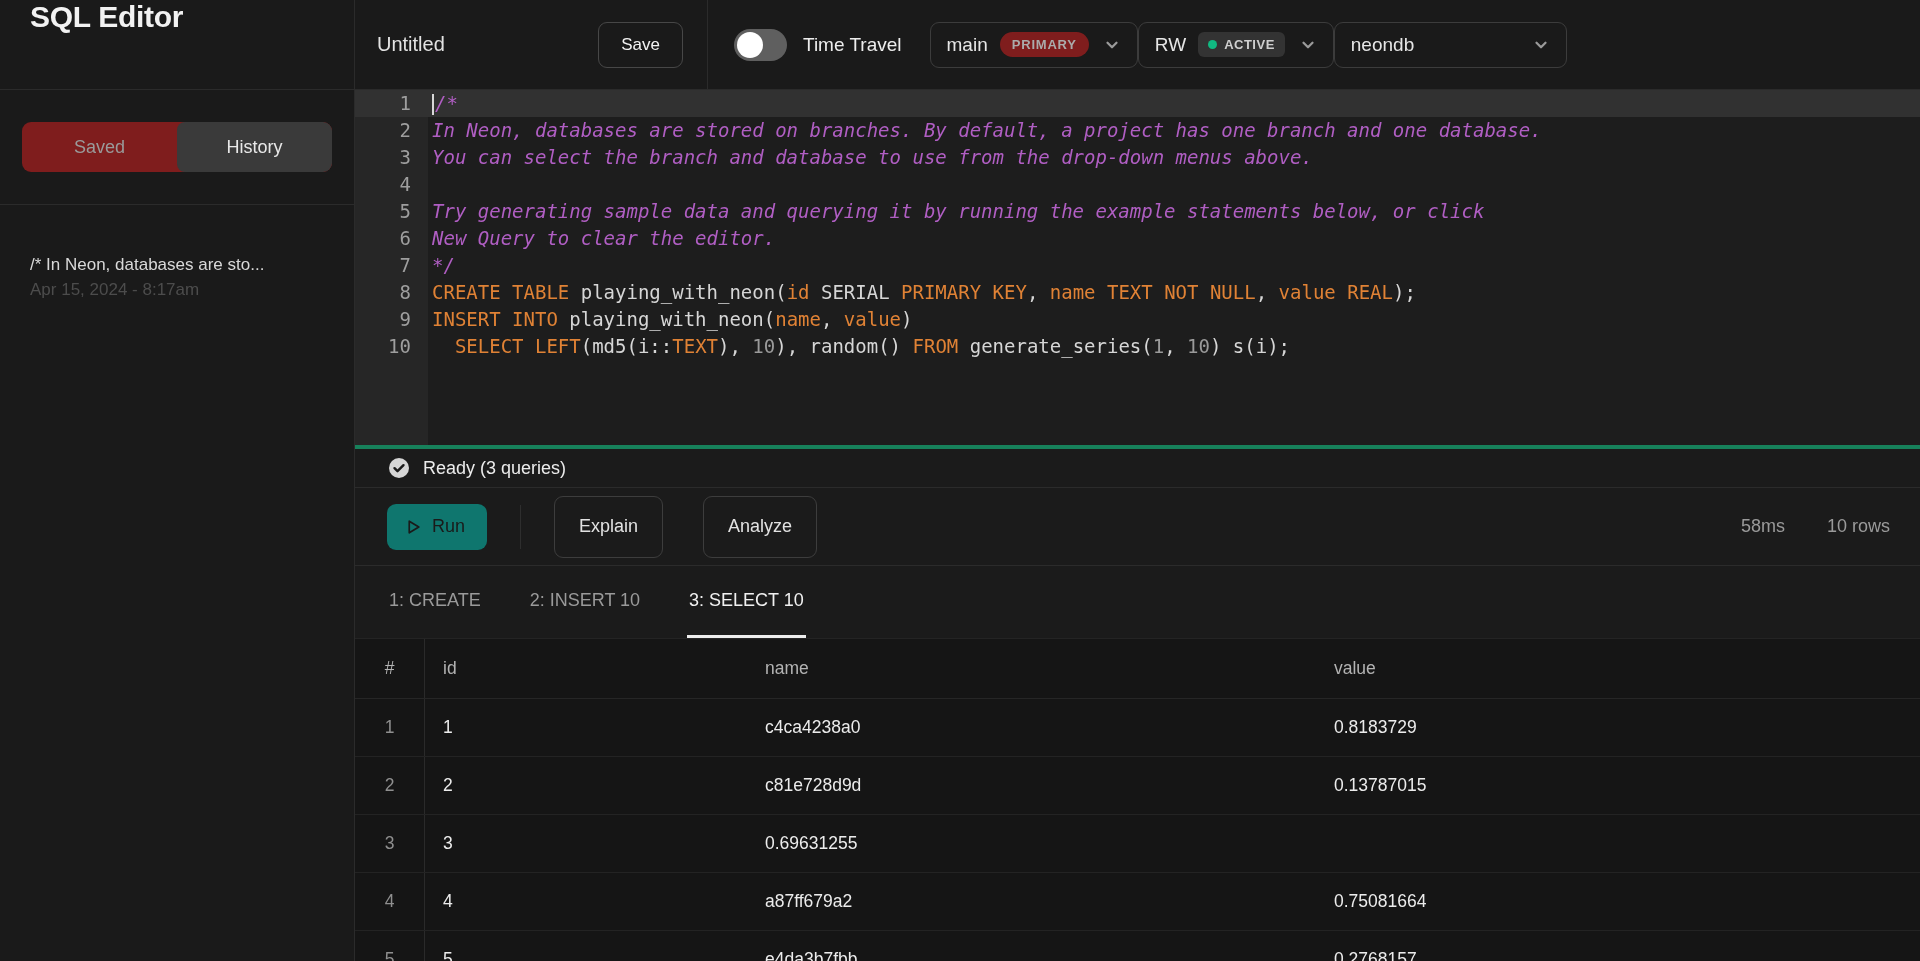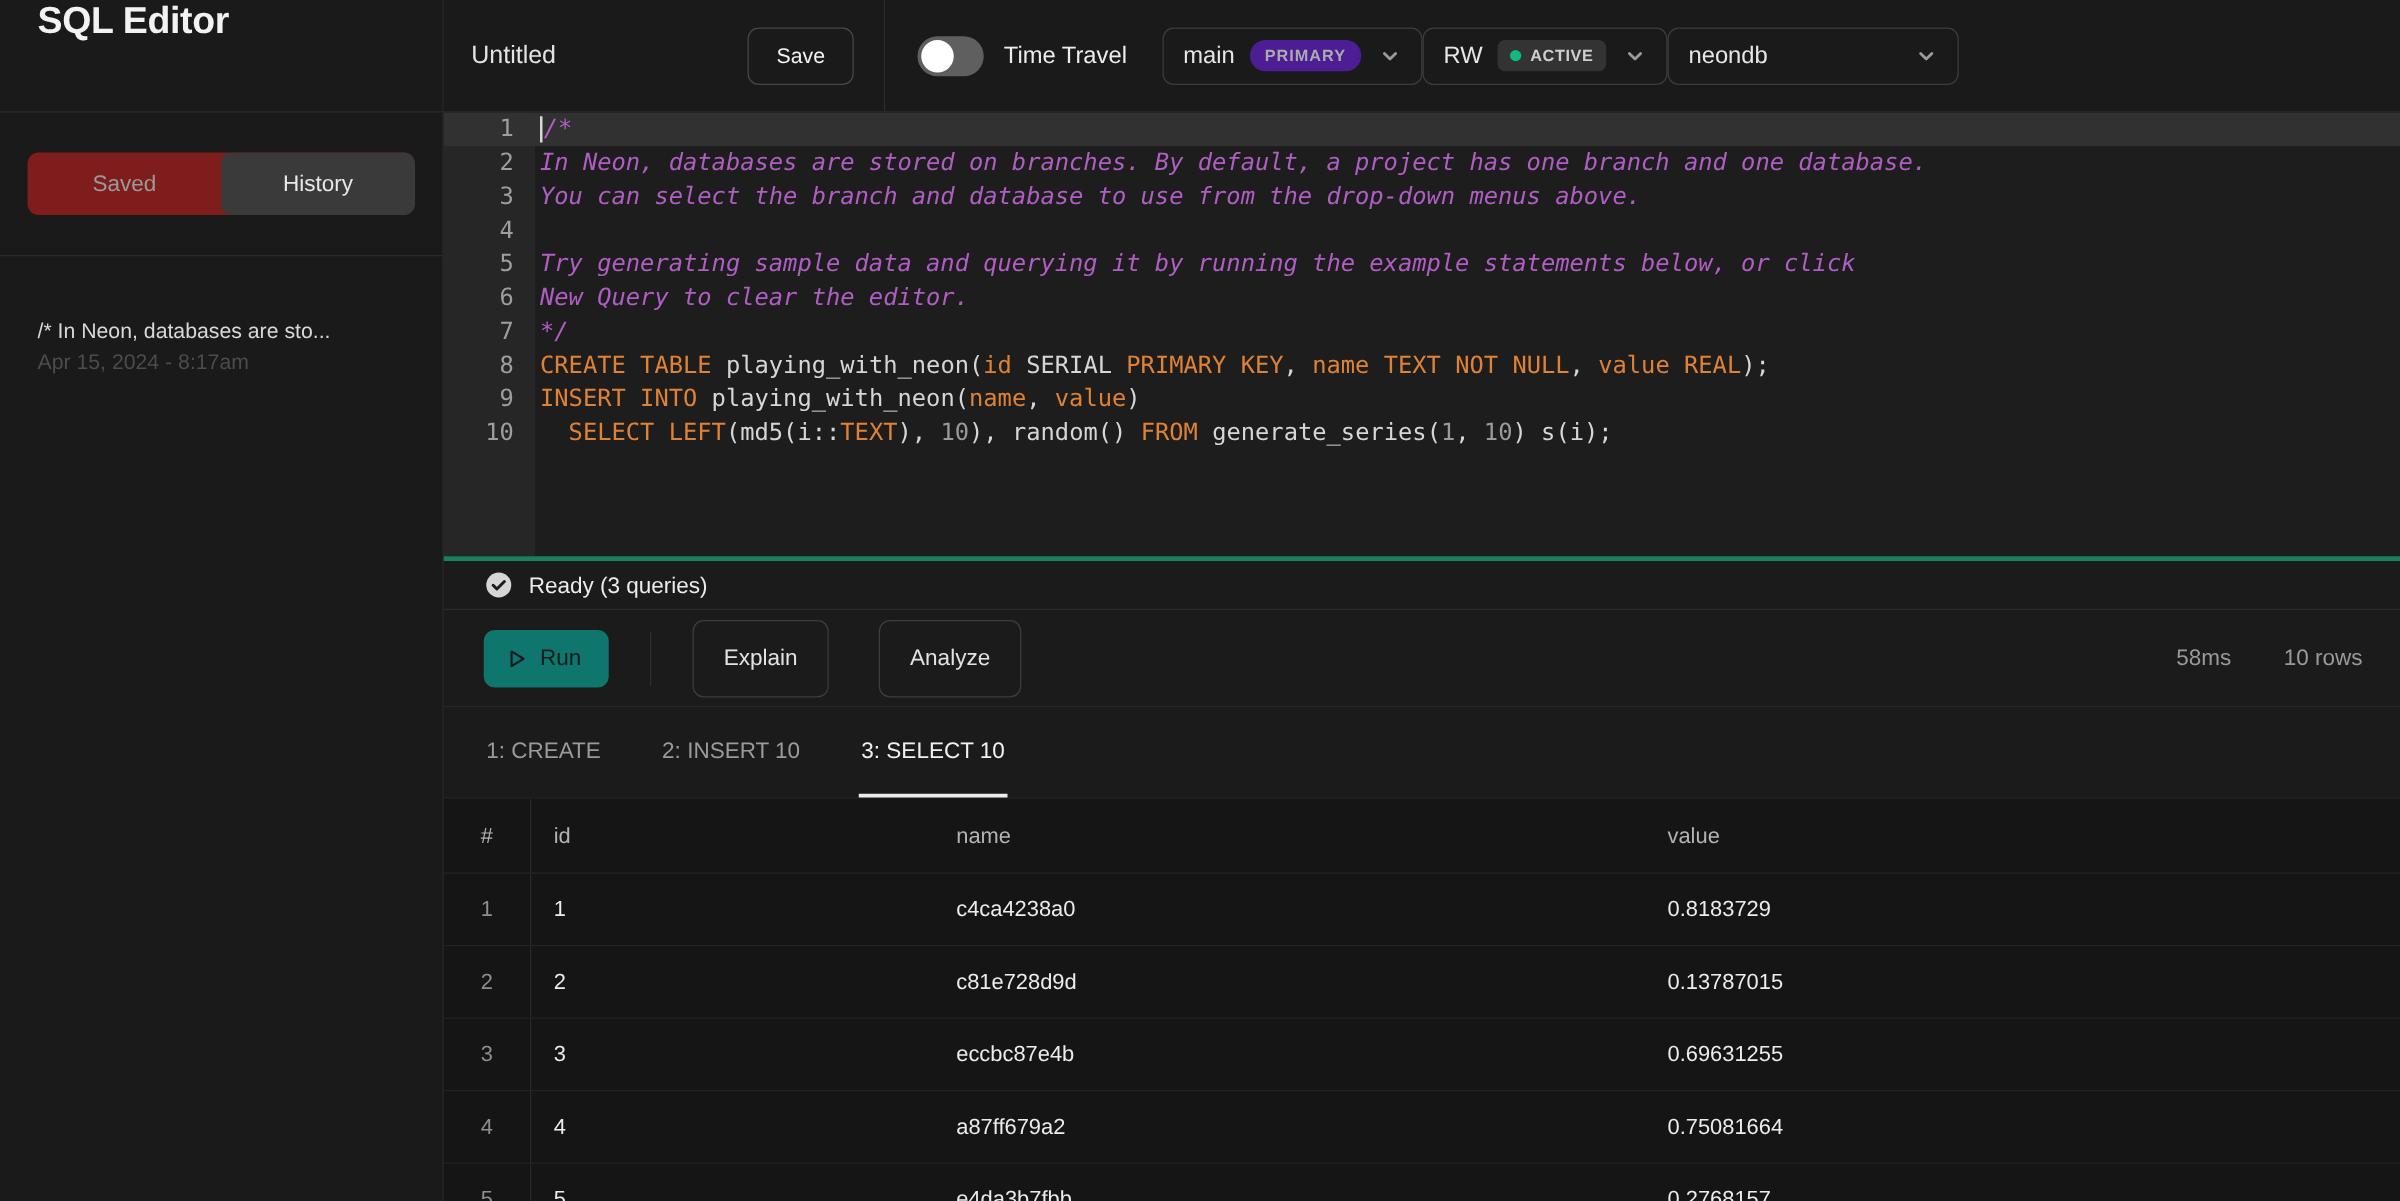--- a/index.html
+++ b/index.html
@@ -74,21 +74,21 @@
   .dropdown {
     height:46px; display:flex; align-items:center; gap:12px;
     border:1px solid #3c3c3c; border-radius:9px;
     background:transparent; color:#e6e6e6;
     font-family:inherit; font-size:19px; cursor:pointer;
     padding:0 16px; 
   }
   .dropdown .chev { display:flex; margin-left:2px; }
   .dropdown.db { width:233px; justify-content:space-between; }
   .badge-pill {
-    background:#4c1d95; color:#ababab; font-size:13px; font-weight:bold;
+    background:#7f1d1d; color:#ababab; font-size:13px; font-weight:bold;
     letter-spacing:0.8px; padding:5px 12px; border-radius:999px;
   }
   .badge-active {
     background:#333333; color:#cfcfcf; font-size:13px; font-weight:bold;
     letter-spacing:0.5px; padding:5px 10px; border-radius:6px;
     display:flex; align-items:center; gap:7px;
   }
   .dot-green { width:9px; height:9px; border-radius:50%; background:var(--status-dot, #10b981); }
 
   
@@ -331,21 +331,20 @@
       </div>
       <div class="t-row">
         <div class="t-cell c0">2</div>
         <div class="t-cell c1">2</div>
         <div class="t-cell c2">c81e728d9d</div>
         <div class="t-cell c3">0.13787015</div>
       </div>
       <div class="t-row">
         <div class="t-cell c0">3</div>
         <div class="t-cell c1">3</div>
-        <div class="t-cell c2">eccbc87e4b</div>
         <div class="t-cell c3">0.69631255</div>
       </div>
       <div class="t-row">
         <div class="t-cell c0">4</div>
         <div class="t-cell c1">4</div>
         <div class="t-cell c2">a87ff679a2</div>
         <div class="t-cell c3">0.75081664</div>
       </div>
       <div class="t-row">
         <div class="t-cell c0">5</div>

